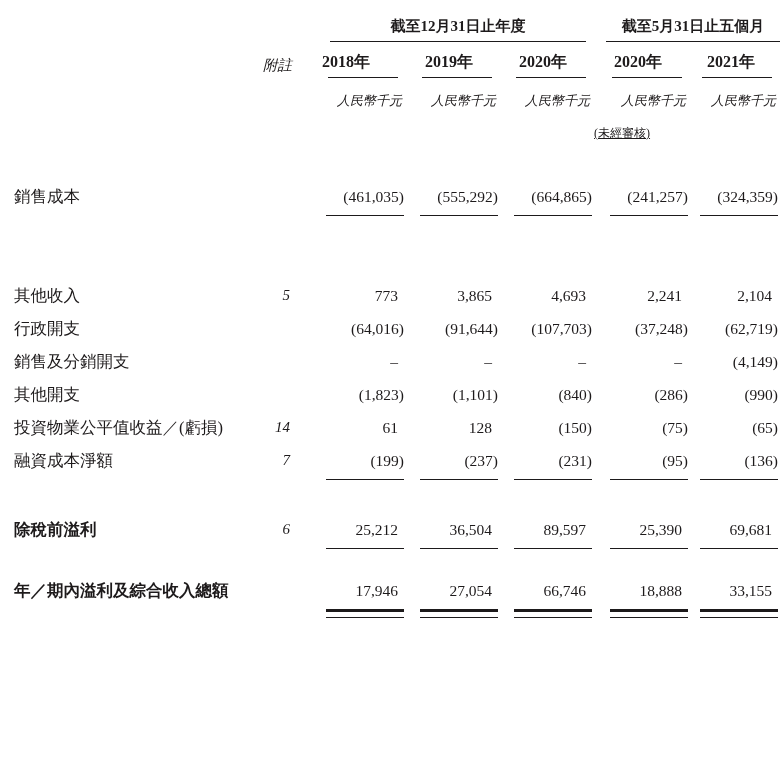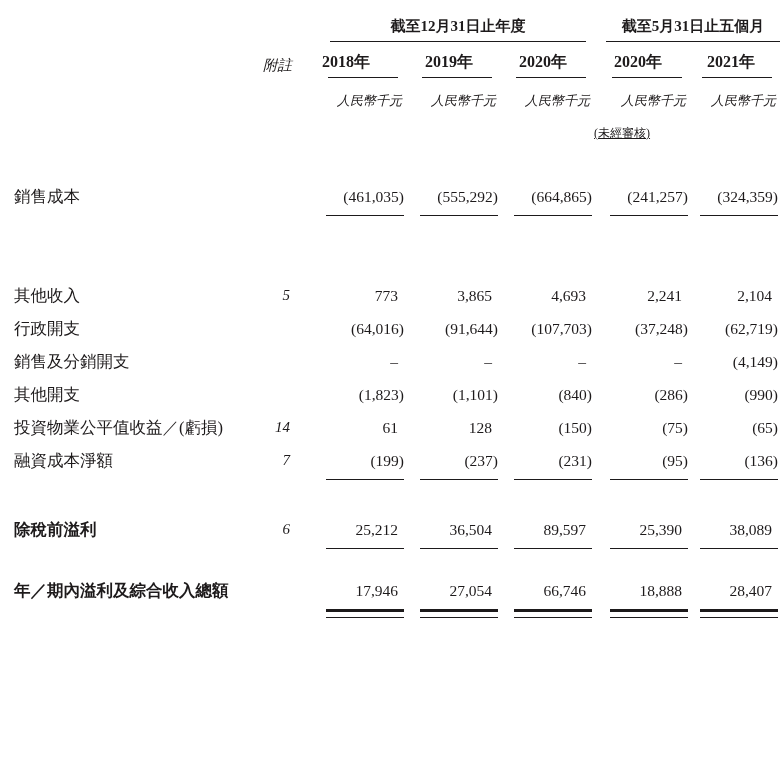--- a/index.html
+++ b/index.html
@@ -223,21 +223,21 @@
         <tr style="height: 24px;">
           <td colspan="7"></td>
         </tr>
         <tr class="data-row">
           <td class="lbl b">除稅前溢利</td>
           <td class="note">6</td>
           <td class="val"><span>25,212</span></td>
           <td class="val"><span>36,504</span></td>
           <td class="val"><span>89,597</span></td>
           <td class="val"><span>25,390</span></td>
-          <td class="val"><span>38,089</span></td>
+          <td class="val"><span>69,681</span></td>
         </tr>
         <tr class="rule-row">
           <td colspan="2"></td>
           <td>
             <div class="rule"></div>
           </td>
           <td>
             <div class="rule"></div>
           </td>
           <td>
@@ -253,21 +253,21 @@
         <tr style="height: 16px;">
           <td colspan="7"></td>
         </tr>
         <tr class="data-row">
           <td class="lbl b">年／期內溢利及綜合收入總額</td>
           <td class="note"></td>
           <td class="val"><span>17,946</span></td>
           <td class="val"><span>27,054</span></td>
           <td class="val"><span>66,746</span></td>
           <td class="val"><span>18,888</span></td>
-          <td class="val"><span>28,407</span></td>
+          <td class="val"><span>33,155</span></td>
         </tr>
         <tr class="rule-row">
           <td colspan="2"></td>
           <td>
             <div class="rule2"></div>
           </td>
           <td>
             <div class="rule2"></div>
           </td>
           <td>

